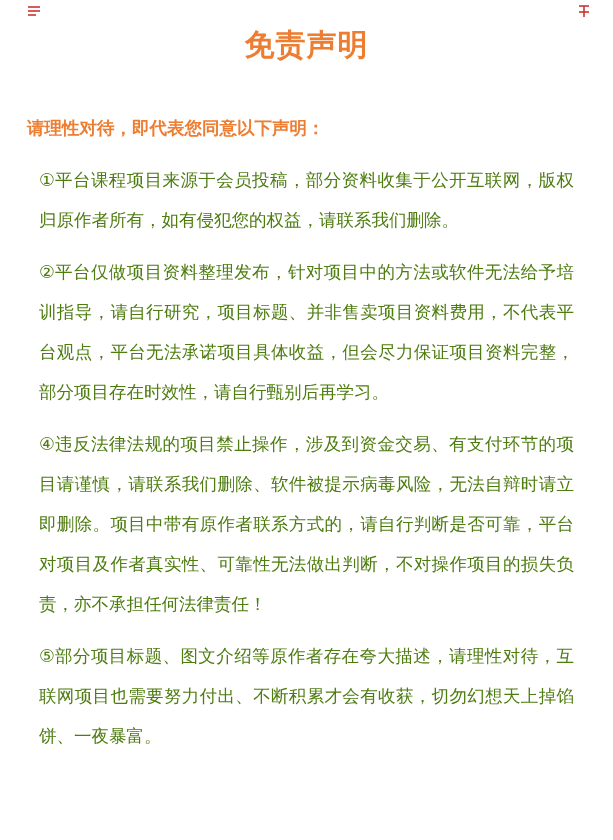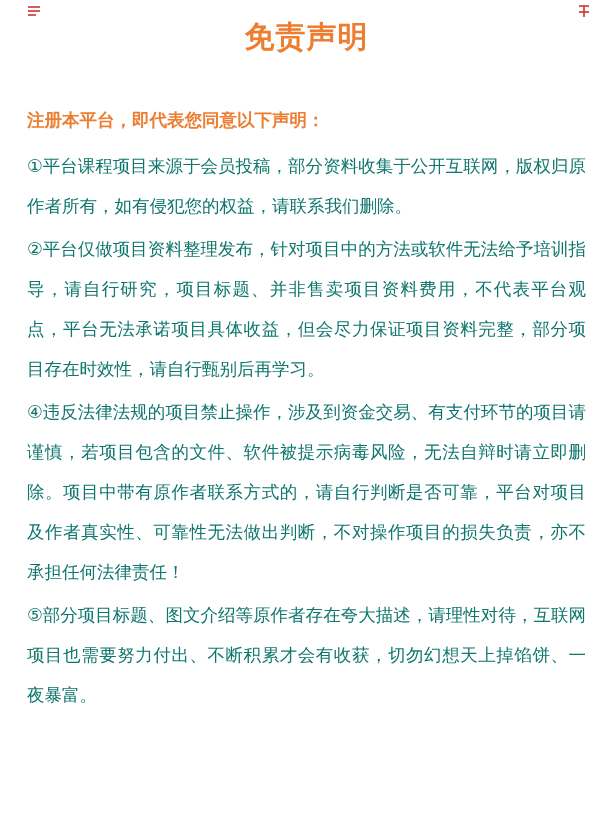--- a/index.html
+++ b/index.html
@@ -11,21 +11,21 @@
     width: 613px;
     height: 840px;
     font-family: "Liberation Sans", "DejaVu Sans", sans-serif;
     overflow: hidden;
   }
   .page {
     position: relative;
     width: 613px;
     height: 712px;
     box-sizing: border-box;
-    padding: 20px 27px 0 27px;
+    padding: 28px 27px 0 27px;
     background: #ffffff;
   }
   .corner-mark {
     position: absolute;
     top: 5px;
     width: 14px;
     height: 12px;
     line-height: 0;
   }
   .corner-mark.left  { left: 27px; }
@@ -40,22 +40,22 @@
     letter-spacing: 1px;
   }
   .intro {
     margin: 46px 0 6px 0;
     color: #ED7D31;
     font-size: 17.5px;
     line-height: 40px;
     font-weight: bold;
   }
   .para {
-    margin: 0;
-    color: #0f766e;
+    margin: 12px;
+    color: #4d7c0f;
     font-size: 17.5px;
     line-height: 40px;
     text-align: justify;
     text-justify: inter-ideograph;
   }
   .para + .para { margin-top: 3px; }
 </style>
 </head>
 <body>
 
@@ -76,23 +76,23 @@
       <g stroke="#CC3333" stroke-width="1.6" fill="none">
         <line x1="2" y1="1" x2="12" y2="1"></line>
         <line x1="7" y1="1" x2="7" y2="12"></line>
         <line x1="2" y1="7" x2="12" y2="7"></line>
       </g>
     </svg>
   </span>
 
   <h1 class="title">免责声明</h1>
 
-  <p class="intro">注册本平台，即代表您同意以下声明：</p>
+  <p class="intro">请理性对待，即代表您同意以下声明：</p>
 
   <div>
     <p class="para">①平台课程项目来源于会员投稿，部分资料收集于公开互联网，版权归原作者所有，如有侵犯您的权益，请联系我们删除。</p>
     <p class="para">②平台仅做项目资料整理发布，针对项目中的方法或软件无法给予培训指导，请自行研究，项目标题、并非售卖项目资料费用，不代表平台观点，平台无法承诺项目具体收益，但会尽力保证项目资料完整，部分项目存在时效性，请自行甄别后再学习。</p>
-    <p class="para">④违反法律法规的项目禁止操作，涉及到资金交易、有支付环节的项目请谨慎，若项目包含的文件、软件被提示病毒风险，无法自辩时请立即删除。项目中带有原作者联系方式的，请自行判断是否可靠，平台对项目及作者真实性、可靠性无法做出判断，不对操作项目的损失负责，亦不承担任何法律责任！</p>
+    <p class="para">④违反法律法规的项目禁止操作，涉及到资金交易、有支付环节的项目请谨慎，请联系我们删除、软件被提示病毒风险，无法自辩时请立即删除。项目中带有原作者联系方式的，请自行判断是否可靠，平台对项目及作者真实性、可靠性无法做出判断，不对操作项目的损失负责，亦不承担任何法律责任！</p>
     <p class="para">⑤部分项目标题、图文介绍等原作者存在夸大描述，请理性对待，互联网项目也需要努力付出、不断积累才会有收获，切勿幻想天上掉馅饼、一夜暴富。</p>
 
   </div>
 
 </div>
 
 </body></html>

